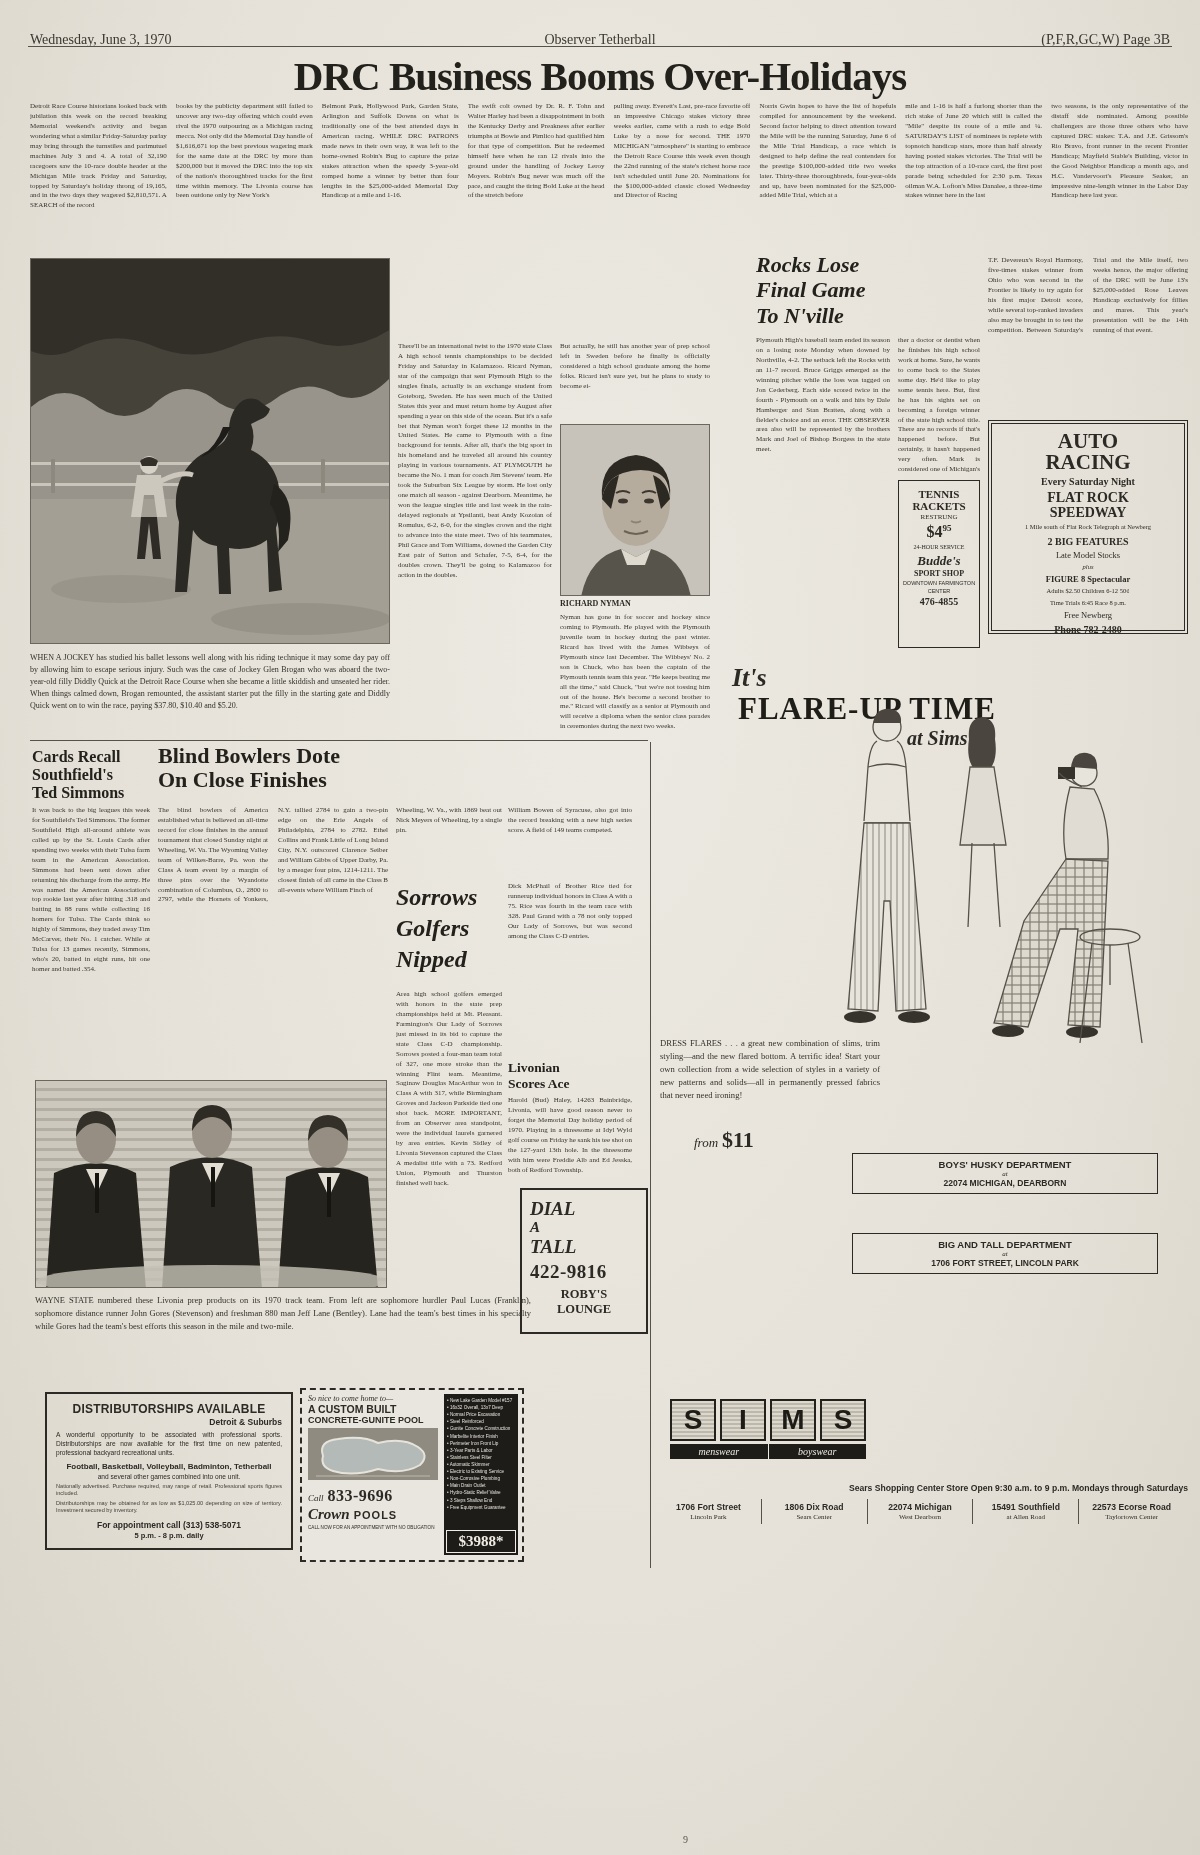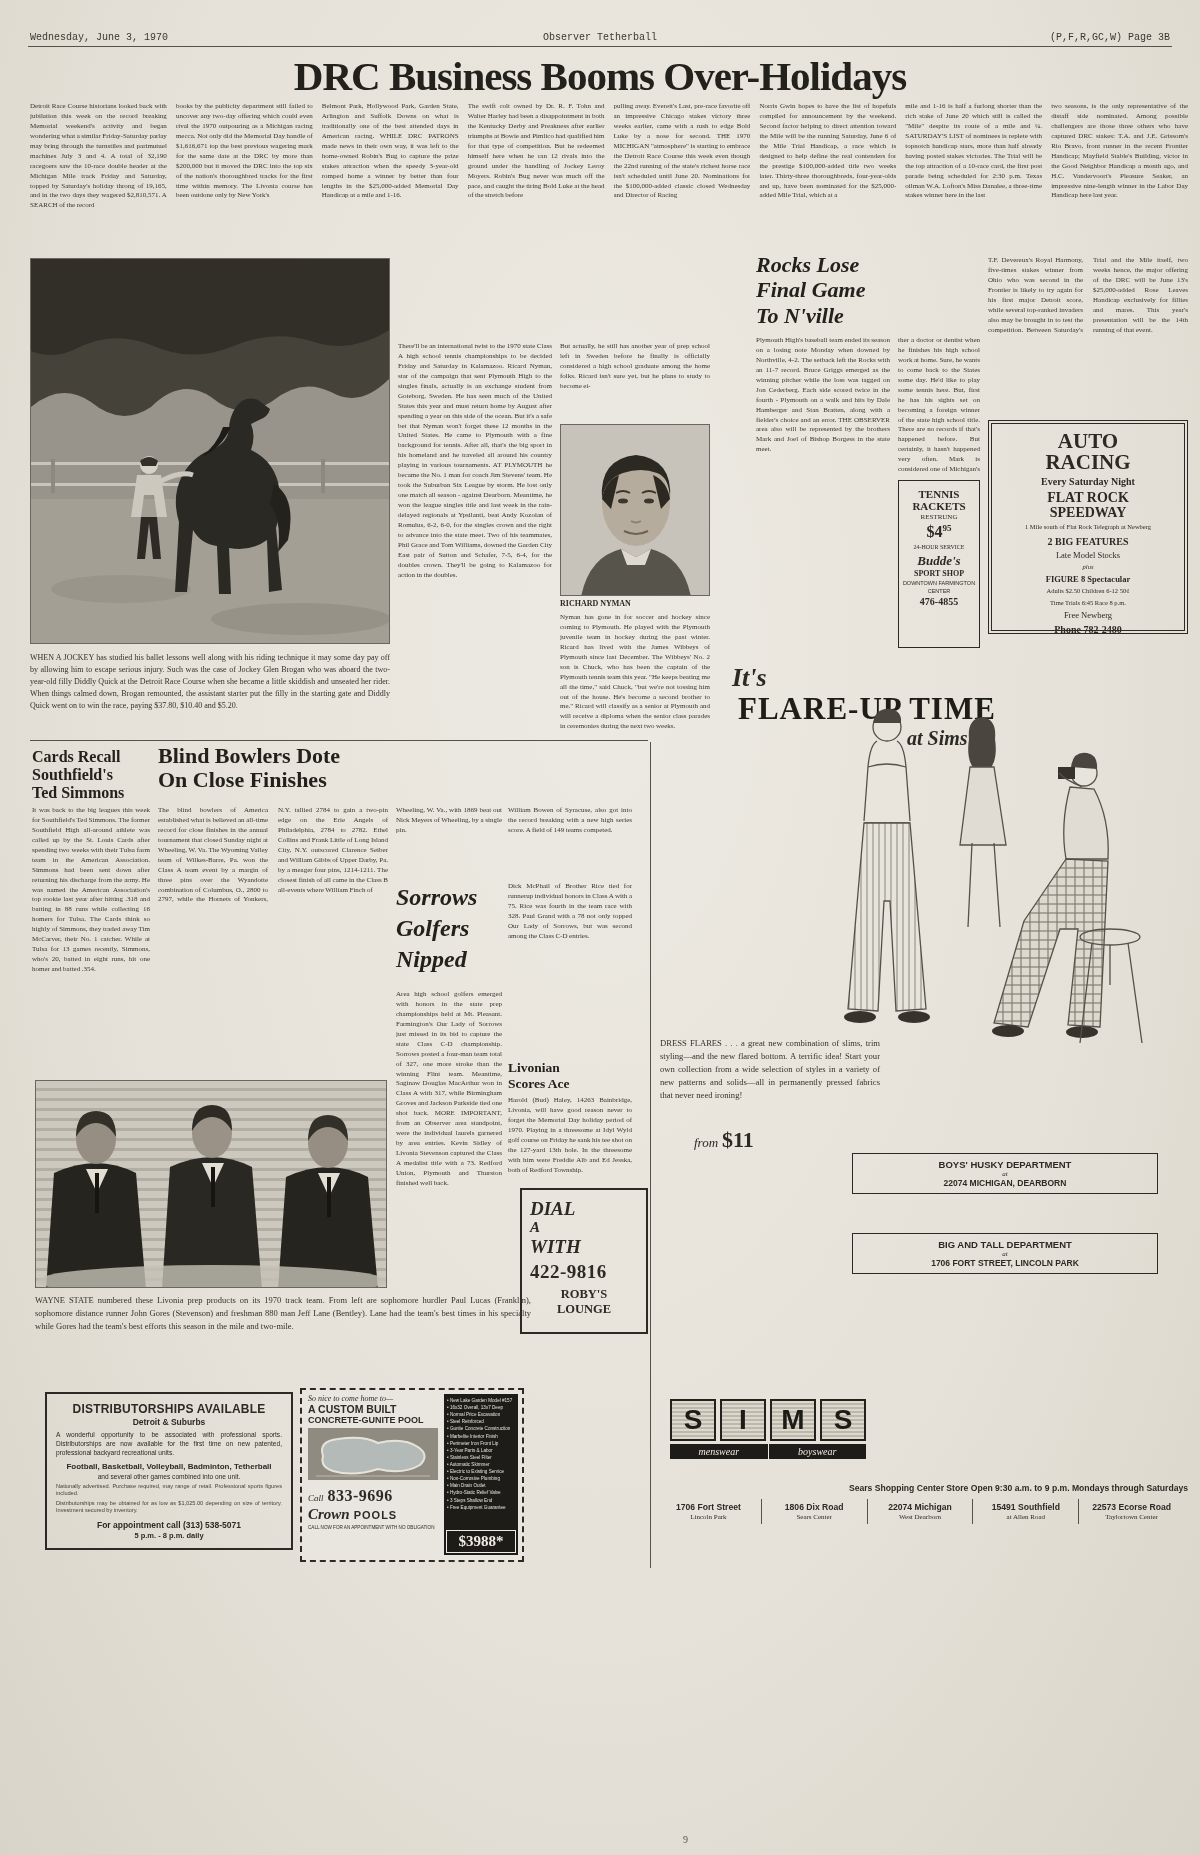--- a/index.html
+++ b/index.html
@@ -3,21 +3,21 @@
 <meta charset="utf-8">
 <style>
   *{margin:0;padding:0;box-sizing:border-box}
   html,body{background:#6a675f}
   .page{position:relative;width:1200px;height:1855px;margin:0 auto;
     background:radial-gradient(ellipse at 50% 35%, #edeae3 0%, #e5e1d8 60%, #d9d4c9 100%);
     color:#2c2a25;font-family:"Liberation Serif",serif;overflow:hidden}
   .abs{position:absolute}
   .rule-h{position:absolute;height:1px;background:#55524a}
   .rule-v{position:absolute;width:1px;background:#55524a}
-  .mast{font-family:Liberation Mono, monospace;font-size:10px;color:#3a382f}
+  .mast{font-family:Liberation Serif, serif;font-size:14px;color:#3a382f}
   .drc-headline{font-size:41px;font-weight:bold;letter-spacing:-1px;text-align:center;color:#23211b}
   .body-text{font-size:7px;line-height:1.42;text-align:justify;color:#37342d;overflow:hidden;word-spacing:-0.2px}
   .cap-text{font-size:8px;line-height:1.5;text-align:justify;color:#33312a;overflow:hidden}
   .photo{background:#a29e94;border:1px solid #6b675e;overflow:hidden}
   .photo svg{display:block}
   .exch-h{font-size:33px;font-weight:bold;line-height:1.12;color:#23211b}
   .rocks-h{font-size:22px;font-weight:bold;font-style:italic;line-height:1.15;color:#23211b}
   .sec-h{font-weight:bold;color:#23211b}
   .twocol{column-count:2;column-gap:10px}
   .center{text-align:left}
@@ -42,21 +42,21 @@
   .tennis-ad .ph{font-size:10px;font-weight:bold;margin-top:2px}
   
   .dial-ad{border:2px solid #2c2a25;padding:8px 8px;text-align:left}
   .dial-ad .d{font-size:19px;font-style:italic;font-weight:bold;line-height:1.12}
   .dial-ad .a{font-size:15px;font-style:italic;font-weight:bold;line-height:1.1}
   .dial-ad .ph{font-size:19px;font-weight:bold;margin-top:4px;letter-spacing:0.5px}
   .dial-ad .nm{font-size:12.5px;font-weight:bold;margin-top:4px;text-align:center}
   
   .dist-ad{border:2px solid #2c2a25;padding:8px 9px;font-family:"Liberation Sans",sans-serif}
   .dist-ad .h{font-size:12px;font-weight:bold;text-align:center;letter-spacing:0.2px}
-  .dist-ad .s{font-size:8.5px;font-weight:bold;text-align:center;margin-top:1px}
+  .dist-ad .s{font-size:8.5px;font-weight:bold;text-align:right;margin-top:1px}
   .dist-ad .p{font-size:6.6px;line-height:1.35;margin-top:4px;text-align:justify}
   .dist-ad .sports{font-size:8px;font-weight:bold;text-align:center;margin-top:4px}
   .dist-ad .p2{font-size:6.6px;text-align:center;margin-top:2px}
   .dist-ad .tiny{font-size:5.6px;line-height:1.3;margin-top:3px;color:#45423a;text-align:justify}
   .dist-ad .call{font-size:8.5px;font-weight:bold;text-align:center;margin-top:5px}
   .dist-ad .hrs{font-size:7.5px;font-weight:bold;text-align:center;margin-top:1px}
   
   .crown-ad{border:2px dashed #2c2a25;background:#e9e6df}
   .crown-left{position:absolute;left:6px;top:4px;width:138px}
   .crown-lead{font-size:8px;font-style:italic}
@@ -241,21 +241,21 @@
 
   <div class="abs sec-h" style="left:508px;top:1060px;width:124px;font-size:13.5px;line-height:1.15">
     <div>Livonian</div>
     <div>Scores Ace</div>
   </div>
   <div class="abs body-text" style="left:508px;top:1096px;width:124px;height:86px">Harold (Bud) Haley, 14263 Bainbridge, Livonia, will have good reason never to forget the Memorial Day holiday period of 1970. Playing in a threesome at Idyl Wyld golf course on Friday he sank his tee shot on the 127-yard 13th hole. In the threesome with him were Freddie Alb and Ed Jesska, both of Redford Township.</div>
 
   <div class="abs dial-ad" style="left:520px;top:1188px;width:128px;height:146px">
     <div class="d">DIAL</div>
     <div class="a">A</div>
-    <div class="d">WITH</div>
+    <div class="d">TALL</div>
     <div class="ph">422-9816</div>
     <div class="nm">ROBY'S</div>
     <div class="nm" style="margin-top:0">LOUNGE</div>
   </div>
 
   <div class="abs photo" style="left:35px;top:1080px;width:352px;height:208px">
     <svg width="352" height="208" viewBox="0 0 352 208">
       <defs>
         <pattern id="blinds" width="10" height="10" patternUnits="userSpaceOnUse">
           <rect width="10" height="10" fill="#ccc8be"></rect>

